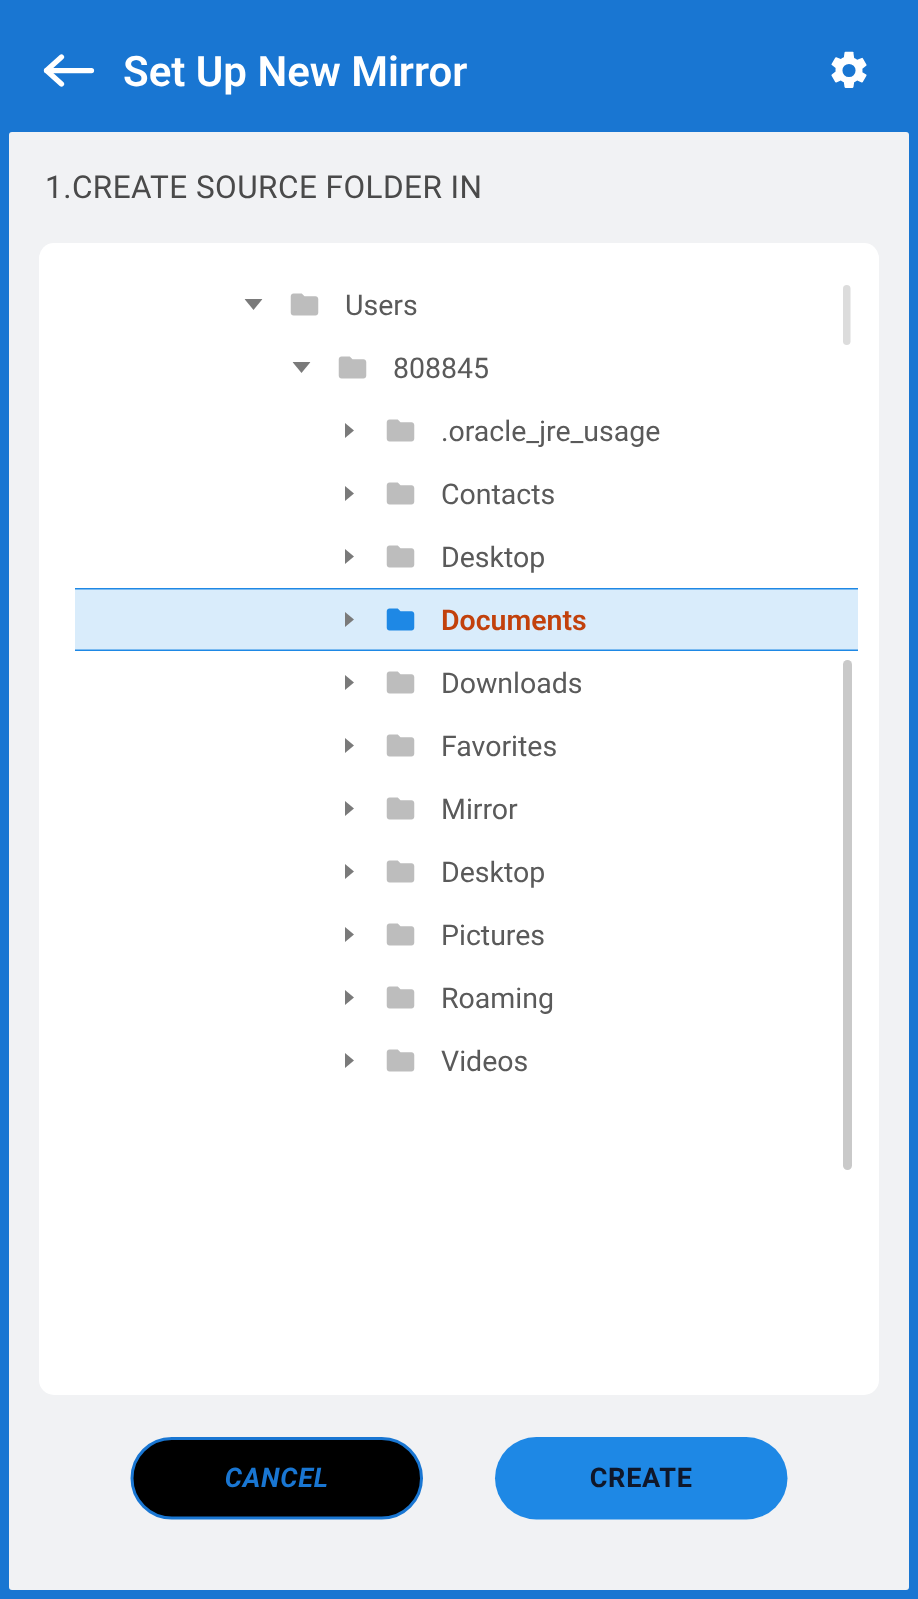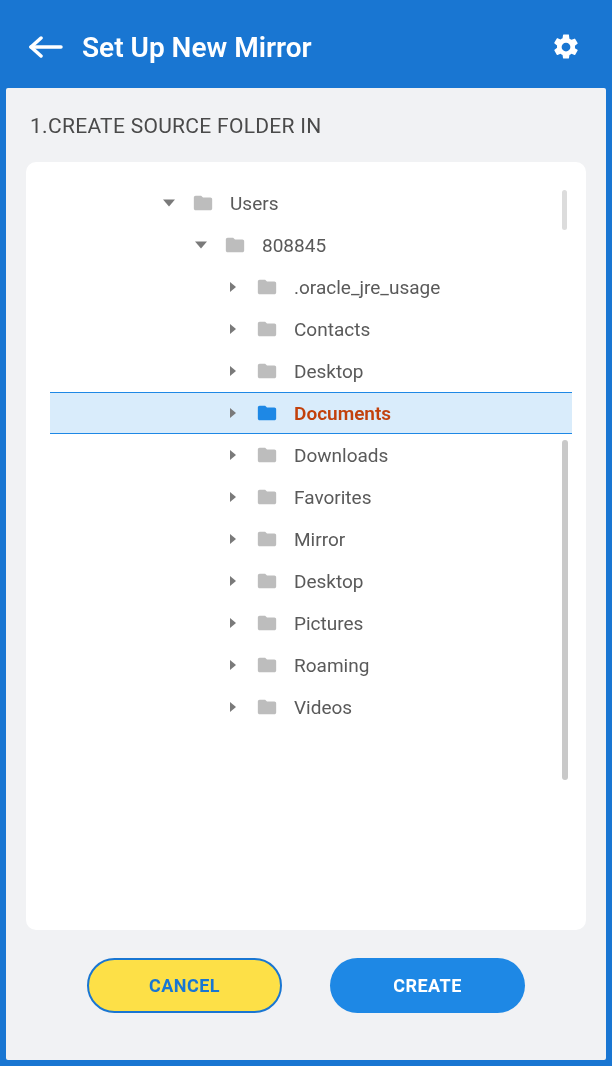--- a/index.html
+++ b/index.html
@@ -169,27 +169,28 @@
       border-radius: 28px;
       font-size: 18px;
       font-weight: 700;
       letter-spacing: 0.5px;
       display: flex;
       align-items: center;
       justify-content: center;
       cursor: pointer;
     }
     .btn-outline {
-      background: #fde047;
+      background: #000000;
       border: 2px solid #1976d2;
       color: #1976d2;
+      font-style: italic;
     }
     .btn-primary {
       background: #1e88e5;
-      color: #ffffff;
+      color: #0f172a;
       border: none;
     }
   </style>
 </head>
 <body>
 
 <div class="app-frame">
 
   <div class="header">
     <div class="back-arrow">

